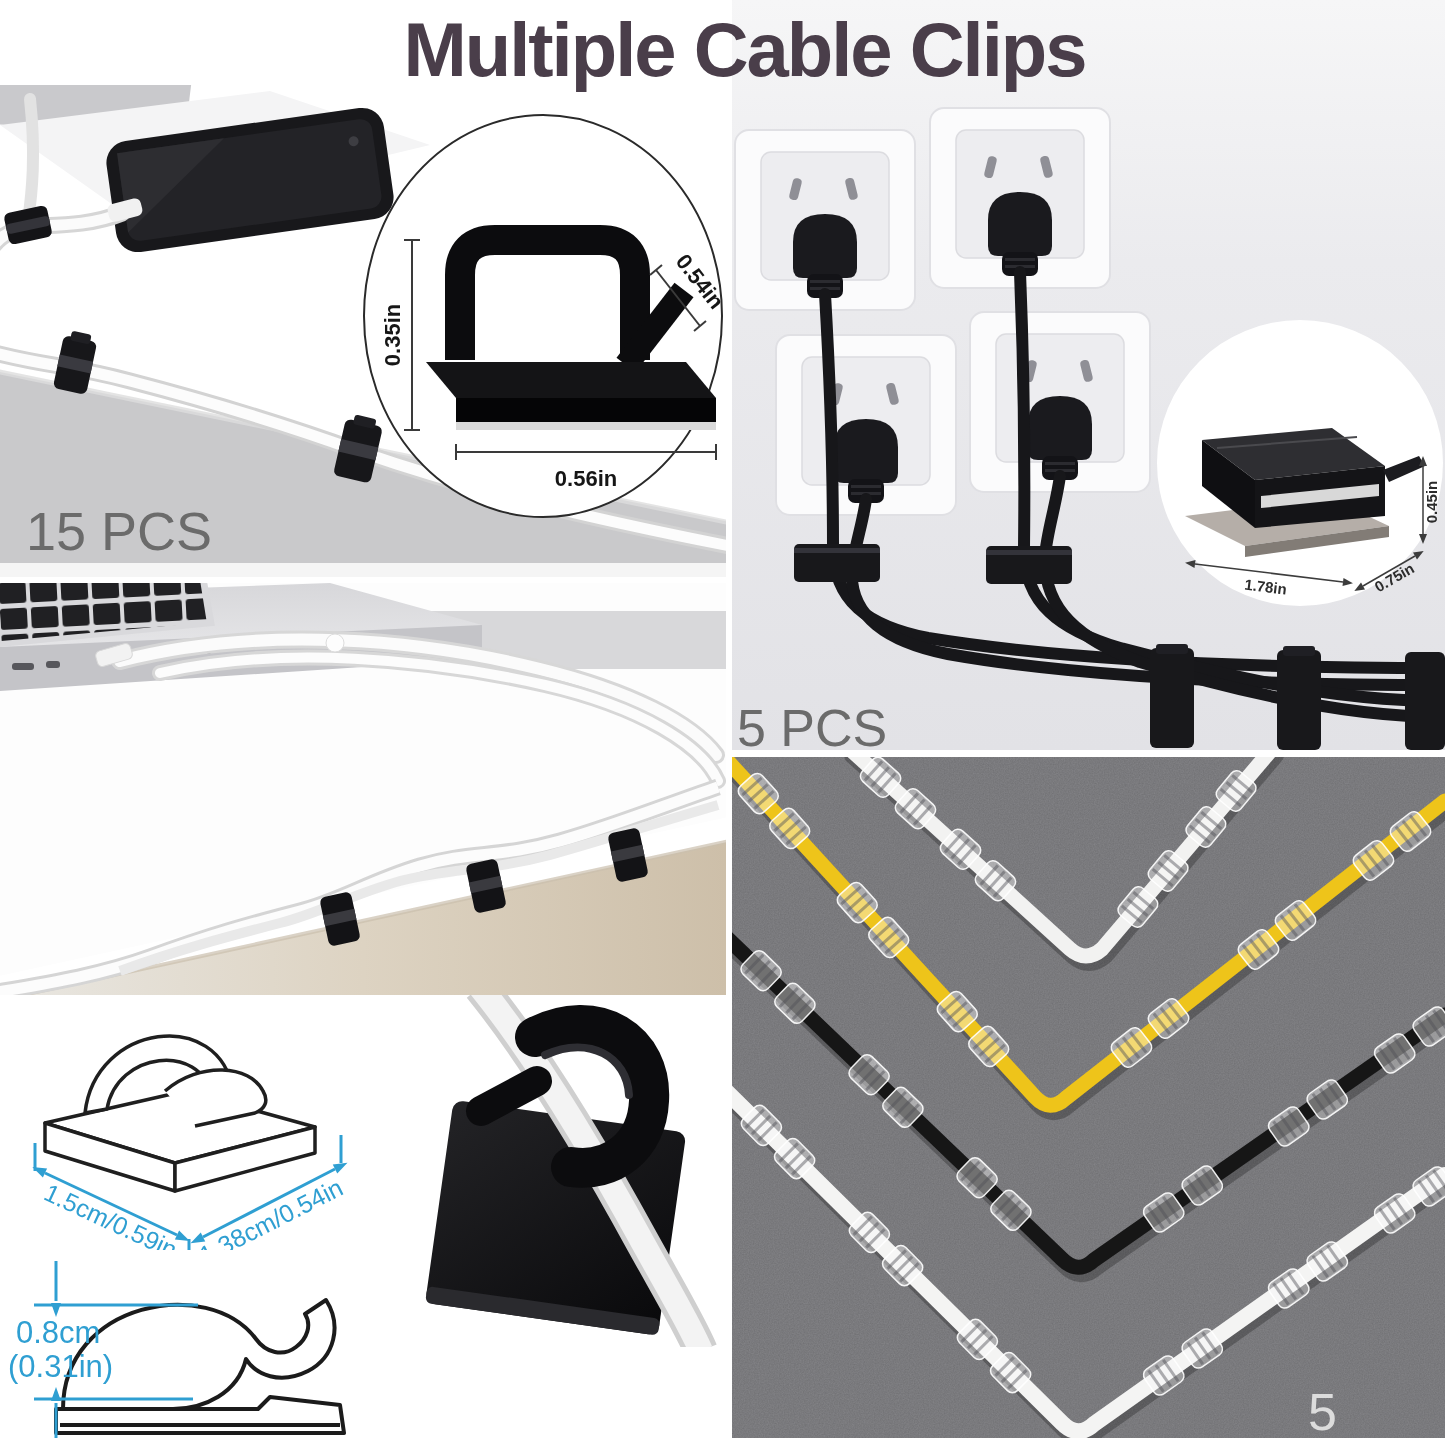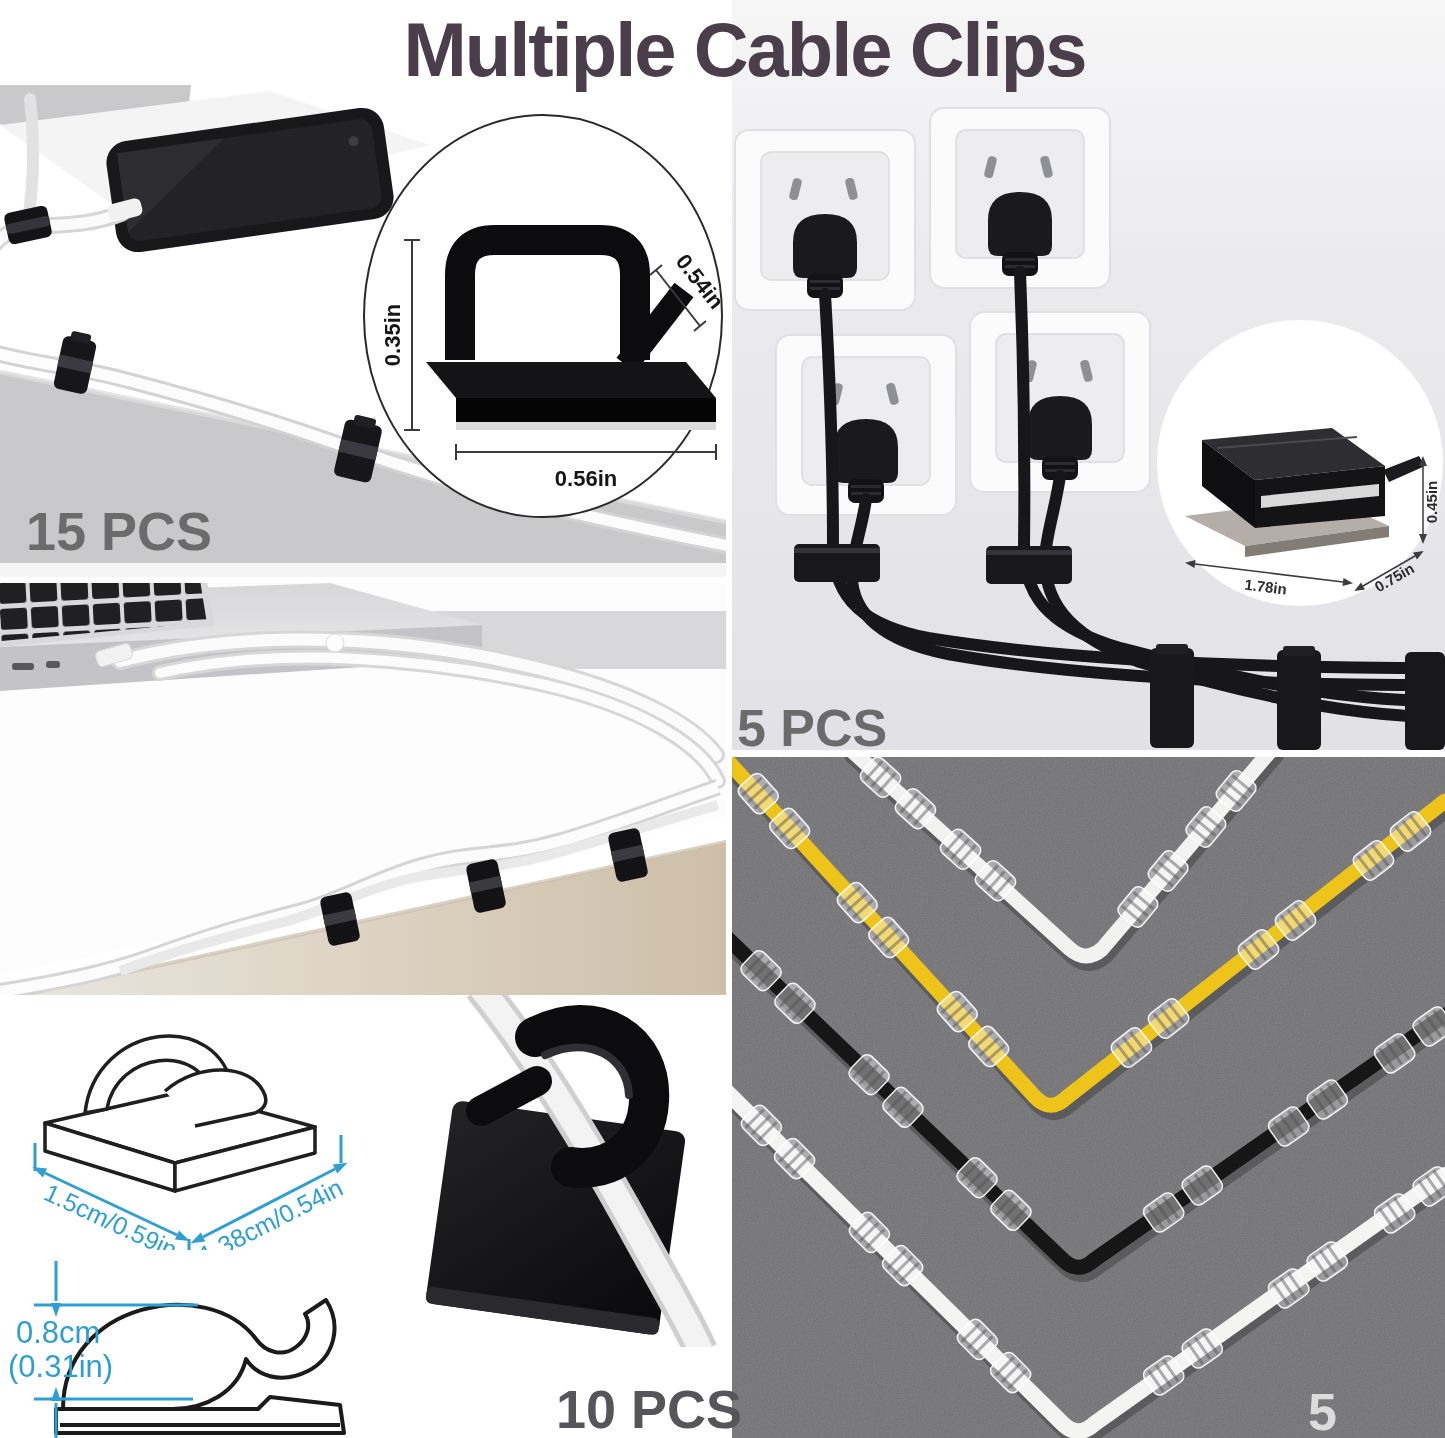--- a/index.html
+++ b/index.html
@@ -1,21 +1,21 @@
 <!DOCTYPE html>
 <html><head>
 <meta charset="utf-8">
 <style>
   html,body{margin:0;padding:0;background:#fff;}
   #canvas{position:relative;width:1445px;height:1438px;background:#ffffff;overflow:hidden;
           font-family:"Liberation Sans", sans-serif;}
   .panel{position:absolute;overflow:hidden;}
   #page-title{position:absolute;left:0;top:6px;width:100%;text-align:center;
     font-size:76px;font-weight:bold;letter-spacing:-2px;z-index:30;margin-left:22px;}
-  .count-label{position:absolute;font-weight:bold;z-index:25;line-height:1;}
+  .count-label{position:absolute;font-weight:normal;z-index:25;line-height:1;}
   #label-desk{left:26px;top:504px;font-size:54px;}
   #label-wall{left:737px;top:702px;font-size:52px;}
   #label-diagram{left:556px;top:1382px;font-size:54px;}
   #label-chevron{left:1308px;top:1386px;font-size:52px;}
   svg{display:block;}
   text{font-family:"Liberation Sans", sans-serif;}
 </style>
 </head>
 <body>
 
@@ -311,21 +311,20 @@
         <path d="M95,-8 C150,60 210,160 258,248 C288,302 305,330 316,356" stroke="#cfcfcf" stroke-width="34" fill="none"></path>
         <path d="M95,-8 C150,60 210,160 258,248 C288,302 305,330 316,356" stroke="#f3f3f3" stroke-width="24" fill="none"></path>
       </g>
       <g>
         <path d="M96,116 L152,86" stroke="#0c0c0e" stroke-width="30" stroke-linecap="round"></path>
         <path d="M150,42 C212,10 268,46 264,106 C262,152 226,178 186,172" stroke="#0c0c0e" stroke-width="40" fill="none" stroke-linecap="round"></path>
         <path d="M160,60 C205,40 242,62 244,100" stroke="#2e2e33" stroke-width="8" fill="none" stroke-linecap="round"></path>
       </g>
     </svg>
   </div>
-  <div class="count-label" id="label-diagram" style="color:#56565a">10 PCS</div>
 
   <div class="panel" style="left:732px;top:757px;width:713px;height:681px;">
     <svg width="713" height="681" viewBox="0 0 713 681">
       <defs>
         <filter id="noise" x="0" y="0" width="100%" height="100%">
           <feTurbulence type="fractalNoise" baseFrequency="0.8" numOctaves="2" result="n"></feTurbulence>
           <feColorMatrix in="n" type="matrix" values="0 0 0 0 0.35  0 0 0 0 0.35  0 0 0 0 0.37  0 0 0 0.45 0"></feColorMatrix>
         </filter>
         <g id="tclip">
           <rect x="-41" y="-15" width="35" height="30" rx="7" fill="rgba(250,250,250,0.40)" stroke="rgba(255,255,255,0.9)" stroke-width="1.5"></rect>

